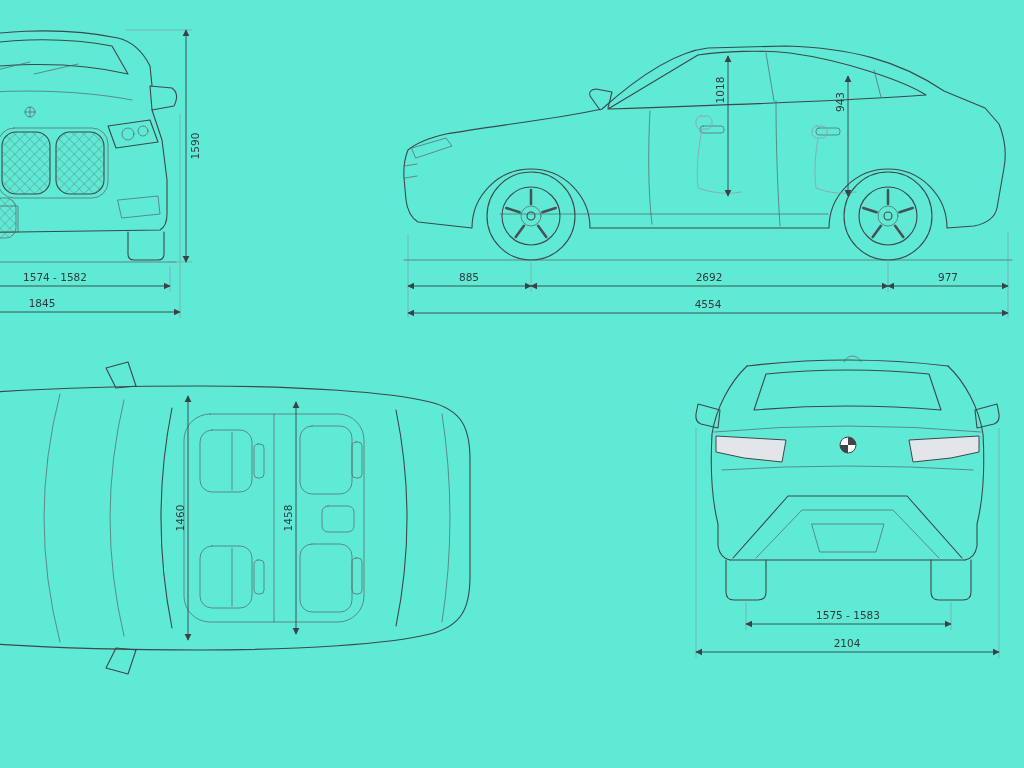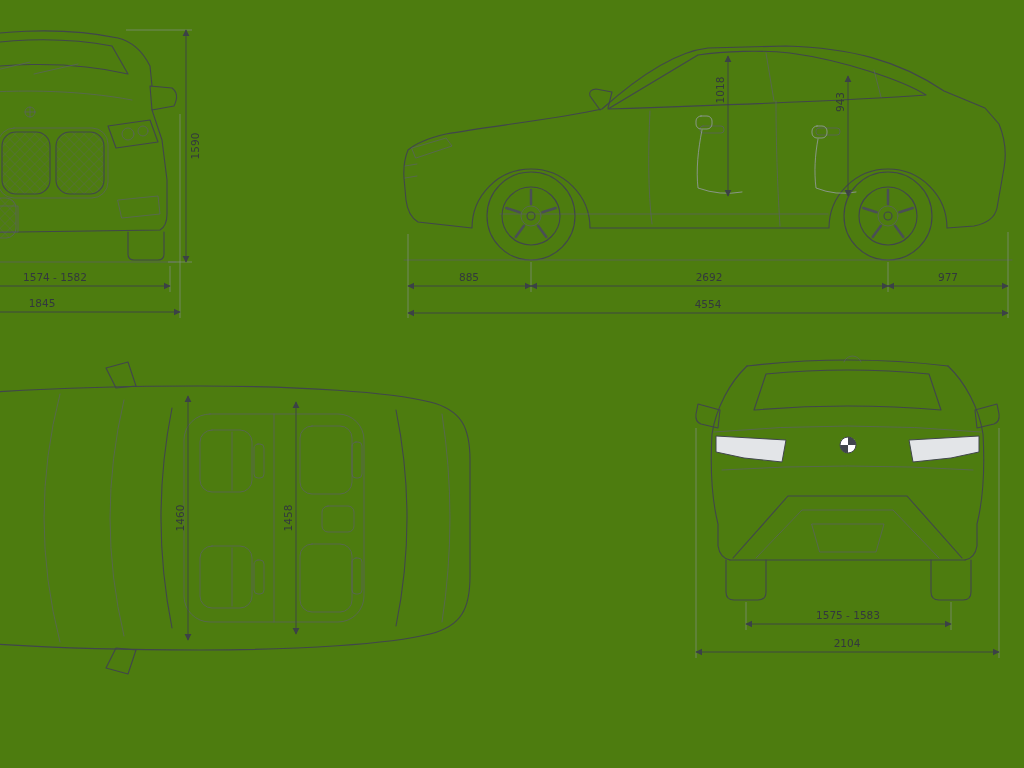--- a/index.html
+++ b/index.html
@@ -1,16 +1,16 @@
 <!DOCTYPE html>
 <html><head>
 <meta charset="utf-8">
 <style>
   html,body{margin:0;padding:0;background:#fafbfb;}
-  .canvas{position:relative;width:1024px;height:768px;background:#4d7c0f;overflow:hidden;
+  .canvas{position:relative;width:1024px;height:768px;background:#5eead4;overflow:hidden;
           font-family:"DejaVu Sans",sans-serif;}
   svg{display:block;}
   .b   {fill:none;stroke:#41464c;stroke-width:1.1;stroke-linecap:round;stroke-linejoin:round;}
   .t   {fill:none;stroke:#5b6067;stroke-width:.7;stroke-linecap:round;stroke-linejoin:round;}
   .l   {fill:none;stroke:#979da4;stroke-width:.8;stroke-linecap:round;stroke-linejoin:round;}
   .pan {fill:#e3e5e8;stroke:#41464c;stroke-width:1;}
   .dim {fill:none;stroke:#3c4147;stroke-width:.9;}
   .ext {fill:none;stroke:#8a9097;stroke-width:.6;}
   .dimtxt{font:10.5px "DejaVu Sans",sans-serif;fill:#33383e;}
   .spoke{stroke:#4a4f55;stroke-width:2.5;stroke-linecap:round;}

